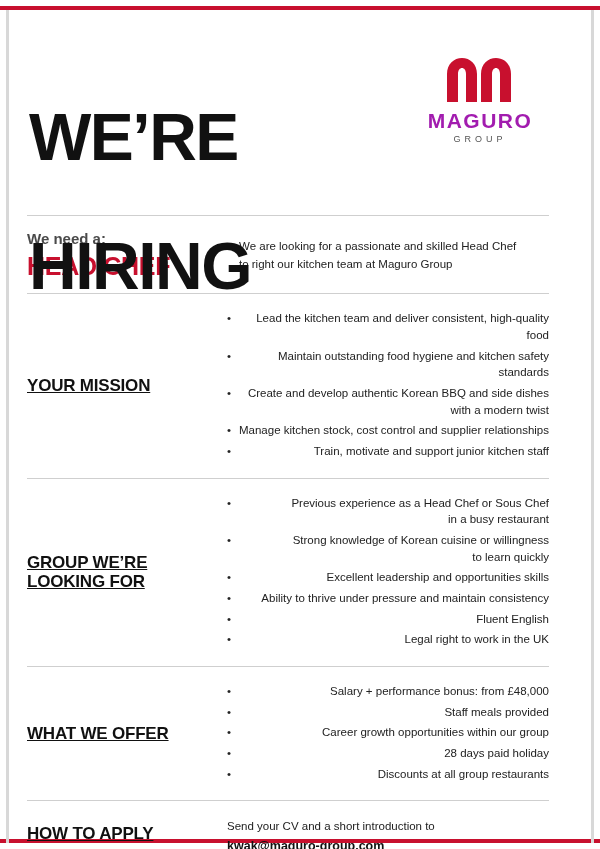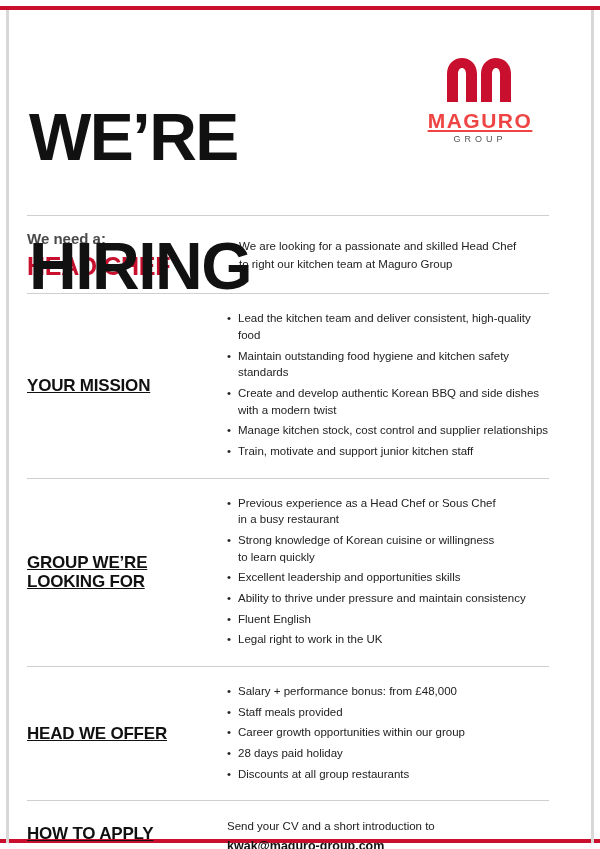--- a/index.html
+++ b/index.html
@@ -92,23 +92,22 @@
   .logo-mark {
     position: relative;
     height: 48px;
     width: 78px;
     margin: 0 auto 6px auto;
   }
   .logo-word {
     font-size: 21px;
     font-weight: bold;
     letter-spacing: 1.5px;
-    color: #ef4444;
+    color: #a21caf;
     line-height: 1;
-    text-decoration: underline;
   }
   .logo-sub {
     font-size: 9px;
     letter-spacing: 4px;
     color: #555555;
     margin-top: 3px;
   }
 
   
   .divider {
@@ -164,20 +163,21 @@
   .row.role { align-items: center; }
   .row.mission { min-height: 128px; align-items: center; }
   .row.looking { min-height: 152px; align-items: center; }
   .row.offer  { min-height: 110px; align-items: center; }
   .row.apply  { min-height: 62px;  align-items: center; }
 
   ul.bullets {
     list-style: none;
     margin: 0;
     padding: 0;
+    text-align: right;
   }
   ul.bullets li {
     font-size: 11.5px;
     color: #222222;
     line-height: 1.45;
     margin-bottom: 4px;
     padding-left: 11px;
     position: relative;
     white-space: pre-line;
   }
@@ -279,21 +279,21 @@
           <li>Fluent English</li>
           <li>Legal right to work in the UK</li>
         </ul>
       </div>
     </div>
 
     <div class="divider"></div>
 
     <div class="row offer">
       <div class="left">
-        <div class="sec-title">HEAD WE OFFER</div>
+        <div class="sec-title">WHAT WE OFFER</div>
       </div>
       <div class="right">
         <ul class="bullets">
           <li>Salary + performance bonus: from £48,000</li>
           <li>Staff meals provided</li>
           <li>Career growth opportunities within our group</li>
           <li>28 days paid holiday</li>
           <li>Discounts at all group restaurants</li>
         </ul>
       </div>

